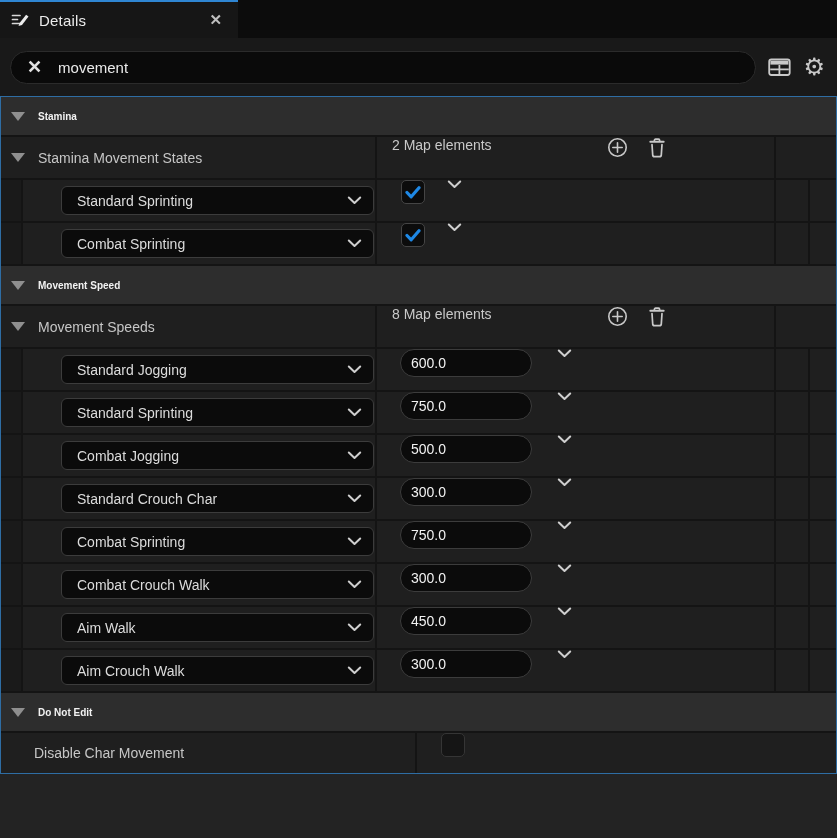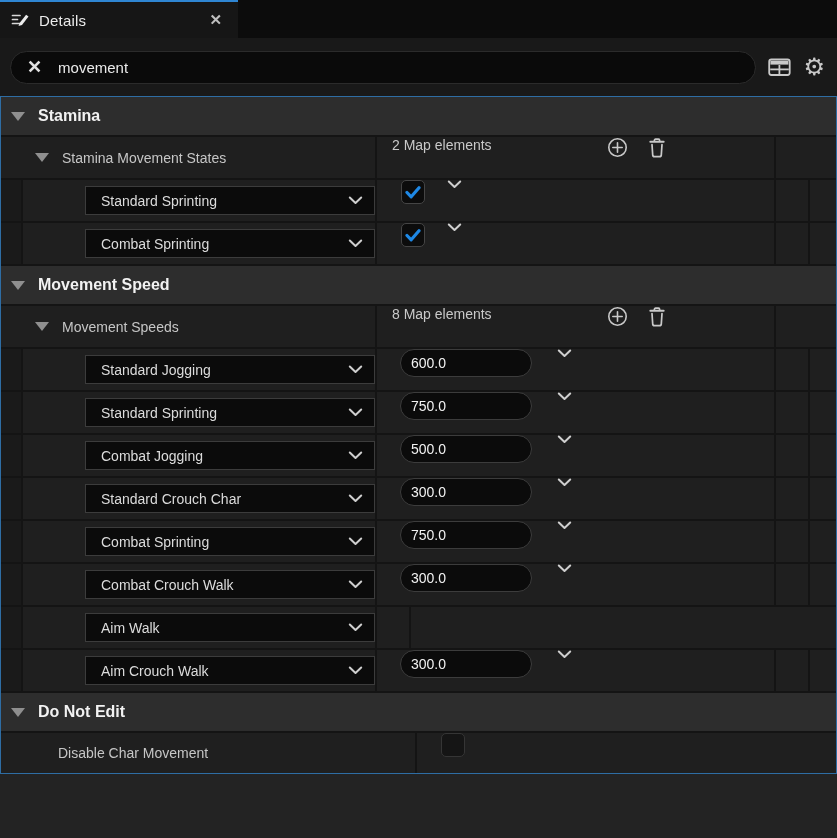--- a/index.html
+++ b/index.html
@@ -25,37 +25,37 @@
   .gear-glyph{font-size:24px;color:#C8C8C8;line-height:1;}
 
   
   .panel{flex:none;border:1px solid #2E6DA4;box-sizing:border-box;width:837px;
          display:flex;flex-direction:column;background:#1E1E1E;}
 
   .category{height:38px;flex:none;background:#2D2D2D;border-bottom:2px solid #141414;
             display:flex;align-items:center;}
   .tri{width:0;height:0;border-left:7px solid transparent;border-right:7px solid transparent;
        border-top:9px solid #8F8F8F;margin-left:10px;flex:none;}
-  .cat-label{color:#F2F2F2;font-weight:bold;font-size:16px;margin-left:13px;}
+  .cat-label{color:#F2F2F2;font-weight:bold;font-size:10px;margin-left:13px;}
 
   .prow{height:41px;flex:none;display:flex;border-bottom:2px solid #141414;background:#1F1F1F;}
   .prow.last{height:40px;border-bottom:none;gap:40px;}
   .rail{width:20px;flex:none;background:#1A1A1A;border-right:2px solid #141414;}
-  .cell-name{width:374px;flex:none;box-sizing:border-box;display:flex;align-items:center;padding-left:24px;}
+  .cell-name{width:374px;flex:none;box-sizing:border-box;display:flex;align-items:center;}
   .prow.child .cell-name{width:352px;}
   .cell-value{width:399px;flex:none;box-sizing:border-box;border-left:2px solid #141414;
               display:flex;align-items:flex-start;}
   .cell-right{flex:1;border-left:2px solid #141414;}
   .prow.child .cell-right{background:linear-gradient(#141414,#141414) 32px 0/2px 100% no-repeat;}
   .row-label{color:#C6C6C6;font-size:14px;margin-left:13px;}
   .row-label.noarrow{margin-left:33px;}
   .count-text{color:#C9C9C9;font-size:14px;margin-left:15px;}
 
   .combo{width:313px;height:29px;box-sizing:border-box;margin-left:38px;background:#0B0B0B;
-         border:1px solid #3C3C3C;border-radius:0;display:flex;align-items:center;
+         border:1px solid #3C3C3C;border-radius:6px;display:flex;align-items:center;
          padding:0 11px 0 15px;color:#DCDCDC;font-size:14px;}
   .combo .chev{margin-left:auto;}
   .numbox{width:132px;height:28px;box-sizing:border-box;margin-left:23px;background:#0B0B0B;
           border:1px solid #3C3C3C;border-radius:14px;display:flex;align-items:center;
           padding:0 10px;color:#F2F2F2;font-size:14px;}
   .cb{width:24px;height:24px;box-sizing:border-box;margin-left:24px;border-radius:5px;
       background:#0C0C0C;border:1px solid #454545;display:flex;align-items:center;justify-content:center;}
   .cb.un{background:#151515;border-color:#353535;}
   .val-chev{margin-left:25px;}
   .chk-chev{margin-left:22px;}
@@ -359,20 +359,30 @@
           <div class="cell-name">
             <div class="combo">
               <span>Aim Walk</span>
               <span class="icon chev">
                 <svg width="15" height="9" viewBox="0 0 15 9">
                   <polyline points="1.8,1.5 7.5,7 13.2,1.5" fill="none" stroke="#CFCFCF" stroke-width="2" stroke-linecap="round" stroke-linejoin="round"></polyline>
                 </svg>
               </span>
             </div>
           </div>
+          <div class="cell-value">
+            <div class="numbox">
+              <span>450.0</span>
+            </div>
+            <span class="icon val-chev">
+              <svg width="15" height="9" viewBox="0 0 15 9">
+                <polyline points="1.8,1.5 7.5,7 13.2,1.5" fill="none" stroke="#CFCFCF" stroke-width="2" stroke-linecap="round" stroke-linejoin="round"></polyline>
+              </svg>
+            </span>
+          </div>
           <div class="cell-right"></div>
         </div>
         <div class="prow child">
           <div class="rail"></div>
           <div class="cell-name">
             <div class="combo">
               <span>Aim Crouch Walk</span>
               <span class="icon chev">
                 <svg width="15" height="9" viewBox="0 0 15 9">
                   <polyline points="1.8,1.5 7.5,7 13.2,1.5" fill="none" stroke="#CFCFCF" stroke-width="2" stroke-linecap="round" stroke-linejoin="round"></polyline>

